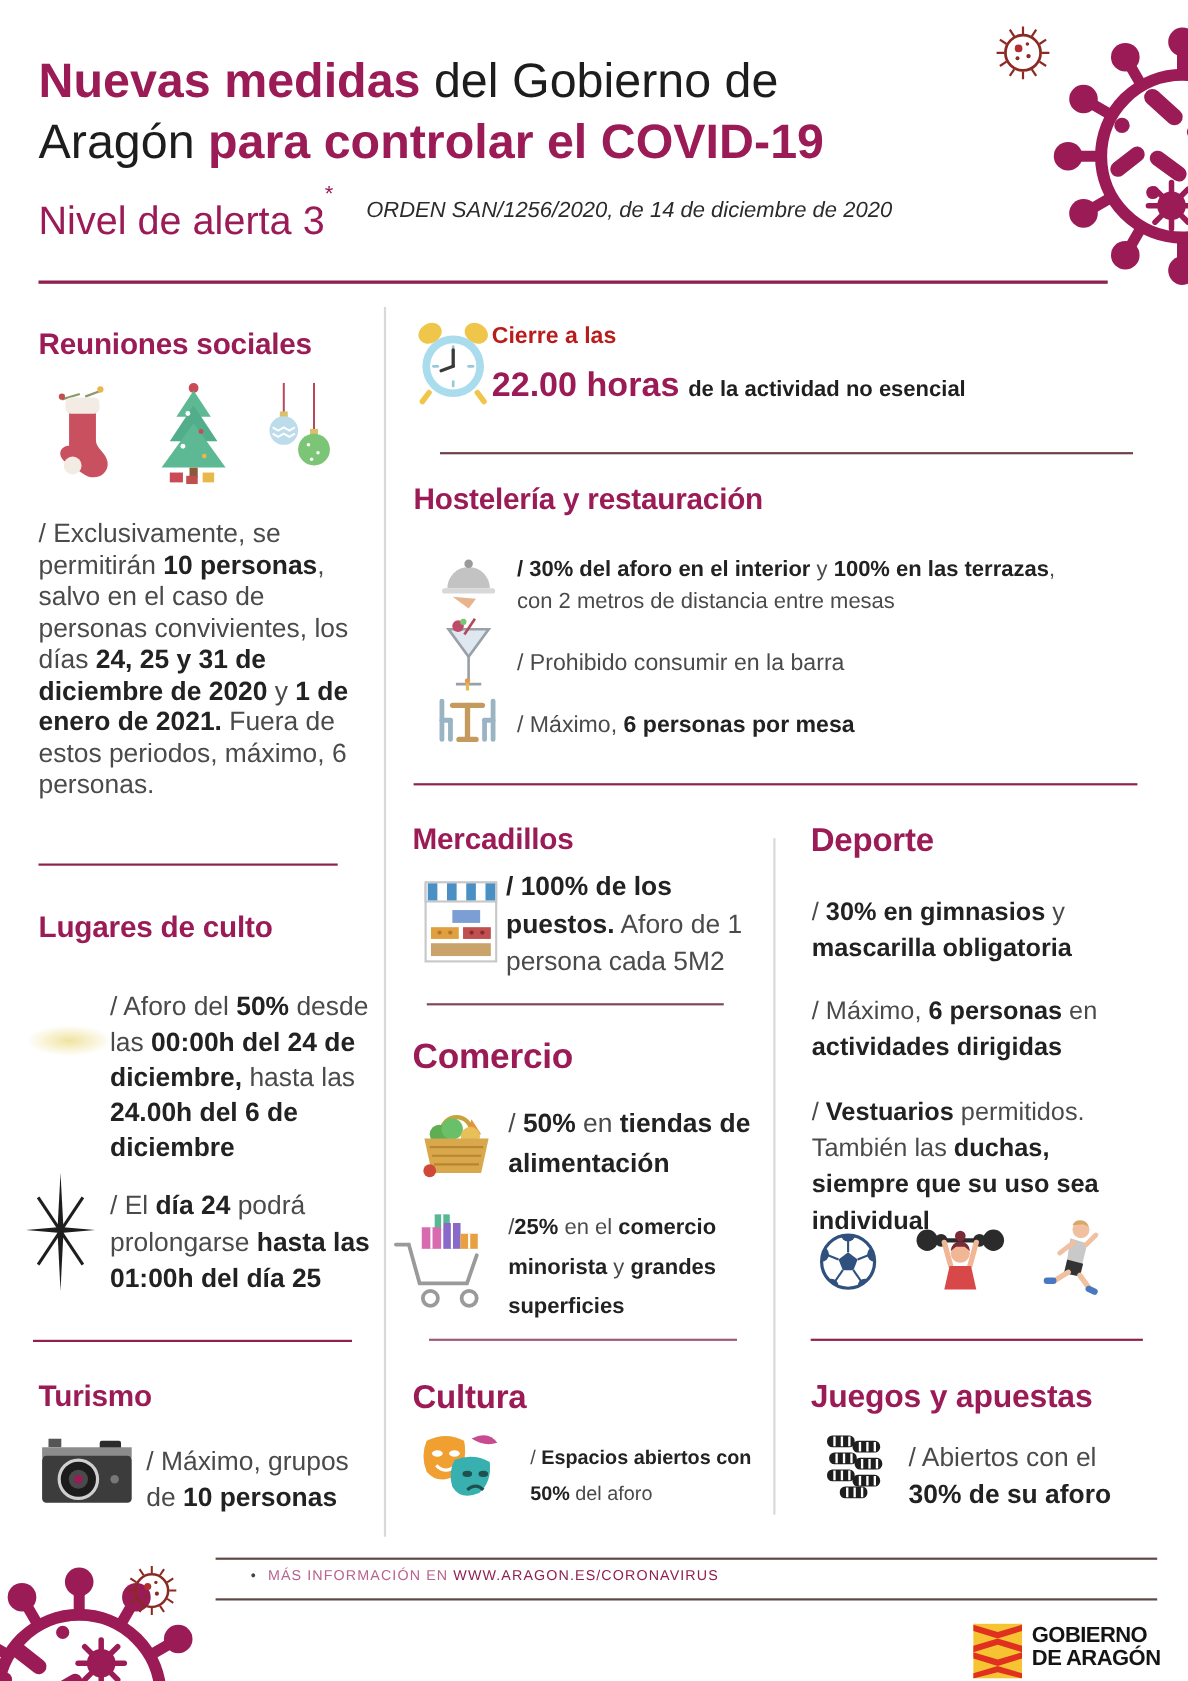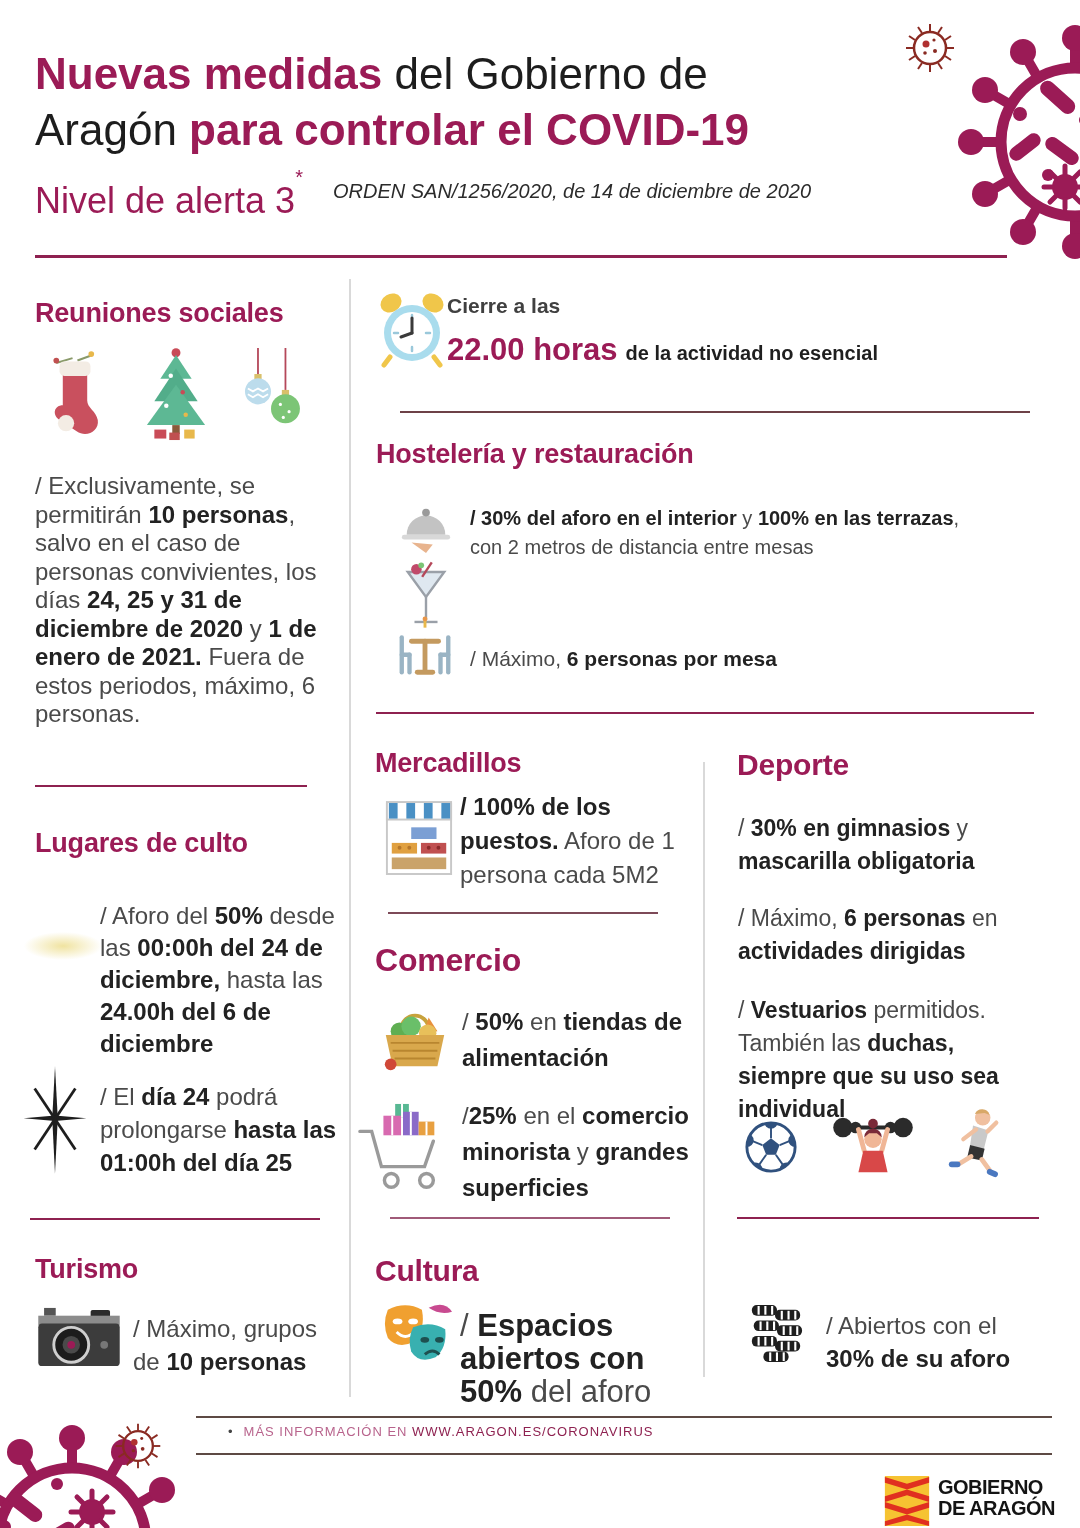--- a/index.html
+++ b/index.html
@@ -11,21 +11,21 @@
   .rt{position:absolute;color:#4a4a4a;font-size:22px;line-height:31px}
   .rt .b{font-weight:700;color:#222}
   .hline{position:absolute;height:2px;background:#8e2150}
   .vline{position:absolute;width:2px;background:#d9d9d9}
   .title{position:absolute;left:35px;top:34px;width:850px;font-size:44px;line-height:56px;color:#1d1d1d;font-weight:400}
   .title .accent{color:#9b1b56;font-weight:700}
   .nivel-row{position:absolute;left:35px;top:168px;display:flex;align-items:flex-start}
   .nivel{font-size:36px;color:#9b1b56;font-weight:400}
   .nivel-sup{font-size:20px;color:#9b1b56;position:relative;top:-14px}
   .orden{font-size:20px;font-style:italic;color:#2b2b2b;margin-left:30px;font-weight:500}
-  .closure-line1{position:absolute;left:447px;top:282px;font-size:21px;font-weight:700;color:#404040}
+  .closure-line1{position:absolute;left:447px;top:282px;font-size:21px;font-weight:700;color:#b91c1c}
   .closure-line2{position:absolute;left:447px;top:320px;white-space:nowrap}
   .closure-time{font-size:31px;font-weight:700;color:#9b1b56}
   .closure-rest{font-size:20px;font-weight:700;color:#1f1f1f;margin-left:8px}
   .footer-info{position:absolute;left:228px;top:1412px;font-size:13px;letter-spacing:1px;color:#b8638c;font-weight:400}
   .footer-info .url{color:#8e2150}
   .logo-text{position:absolute;left:938px;top:1465px;font-size:20px;line-height:21px;font-weight:700;color:#141414;letter-spacing:-0.5px}
 </style>
 </head>
 <body>
 
@@ -257,20 +257,23 @@
 
   <svg class="abs" style="left:402px;top:548px" width="48" height="74" viewBox="0 0 50 76">
     <polygon points="6,12 44,12 25,38" fill="#dfe8f0" stroke="#9aa0a8" stroke-width="2.5"></polygon>
     <line x1="25" y1="38" x2="25" y2="62" stroke="#9aa0a8" stroke-width="2.5"></line>
     <line x1="13" y1="64" x2="37" y2="64" stroke="#9aa0a8" stroke-width="2.5"></line>
     <line x1="31" y1="2" x2="21" y2="17" stroke="#b5485a" stroke-width="2.5"></line>
     <circle cx="15" cy="9" r="5.5" fill="#c04a6a"></circle>
     <circle cx="20" cy="5" r="3" fill="#7cc576"></circle>
   </svg>
 
+  <p class="rt" style="left:470px;top:576px;width:560px;font-size:21px;line-height:29px">
+    <span>/ Prohibido consumir en la barra</span>
+  </p>
 
   <svg class="abs" style="left:394px;top:604px" width="62" height="64" viewBox="0 0 64 66">
     <line x1="32" y1="4" x2="32" y2="12" stroke="#e8b84b" stroke-width="3"></line>
     <circle cx="32" cy="3" r="2.5" fill="#e8974b"></circle>
     <g stroke="#c49a5f" stroke-width="5" stroke-linecap="round">
       <line x1="18" y1="26" x2="46" y2="26"></line>
       <line x1="32" y1="26" x2="32" y2="56"></line>
       <line x1="24" y1="58" x2="40" y2="58"></line>
     </g>
     <g stroke="#9ab4c4" stroke-width="4.5" stroke-linecap="round" fill="none">
@@ -346,21 +349,21 @@
         <line x1="72" y1="22" x2="72" y2="36"></line>
         <line x1="47" y1="4" x2="47" y2="18"></line>
       </g>
     <g stroke="#9a9a9a" stroke-width="3.5" fill="none" stroke-linecap="round">
       <path d="M4 32 h12 l10 36 h44 l9 -26"></path>
     </g>
     <circle cx="36" cy="82" r="7" fill="none" stroke="#9a9a9a" stroke-width="3.5"></circle>
     <circle cx="72" cy="82" r="7" fill="none" stroke="#9a9a9a" stroke-width="3.5"></circle>
   </svg>
 
-  <p class="rt" style="left:462px;top:1086px;width:255px;font-size:24px;line-height:36px">
+  <p class="rt" style="left:462px;top:1086px;width:255px;font-size:20px;line-height:36px">
     <span>/</span><span class="b">25%</span><span> en el </span><span class="b">comercio minorista</span><span> y </span><span class="b">grandes superficies</span>
   </p>
 
   <h2 class="sec-title" style="left:737px;top:736px;font-size:30px">Deporte</h2>
 
   <p class="rt" style="left:738px;top:800px;width:300px;font-size:23px;line-height:33px">
     <span>/ </span><span class="b">30% en gimnasios</span><span> y </span><span class="b">mascarilla obligatoria</span>
   </p>
 
   <p class="rt" style="left:738px;top:890px;width:300px;font-size:23px;line-height:33px">
@@ -437,24 +440,25 @@
     <path d="M8 10 q18 -9 35 0 q4 20 -8 33 q-17 8 -27 -4 q-6 -15 0 -29 z" fill="#f0a030"></path>
     <ellipse cx="18" cy="22" rx="5" ry="3" fill="#fff"></ellipse>
       <ellipse cx="34" cy="22" rx="5" ry="3" fill="#fff"></ellipse>
     <path d="M17 33 q9 9 18 0" stroke="#fff" stroke-width="3" fill="none"></path>
     <path d="M34 28 q18 -7 33 2 q2 19 -10 29 q-17 7 -25 -6 q-4 -13 2 -25 z" fill="#38b0b0"></path>
     <ellipse cx="46" cy="41" rx="4.5" ry="3" fill="#1e5050"></ellipse>
       <ellipse cx="61" cy="41" rx="4.5" ry="3" fill="#1e5050"></ellipse>
     <path d="M46 56 q8 -7 15 0" stroke="#1e5050" stroke-width="3" fill="none"></path>
   </svg>
 
-  <p class="rt" style="left:460px;top:1297px;width:235px;font-size:31px;line-height:33px">
+  <p class="rt" style="left:482px;top:1297px;width:235px;font-size:18px;line-height:33px">
     <span>/ </span><span class="b">Espacios abiertos con 50%</span><span> del aforo</span>
   </p>
 
+  <h2 class="sec-title" style="left:737px;top:1242px;font-size:29px">Juegos y apuestas</h2>
 
   <svg class="abs" style="left:748px;top:1290px" width="56" height="64" viewBox="0 0 58 66">
     <g>
       <rect x="4" y="3" width="26" height="11" rx="5" fill="#1e1e1e"></rect>
       <rect x="28" y="8" width="26" height="11" rx="5" fill="#1e1e1e"></rect>
       <rect x="6" y="19" width="26" height="11" rx="5" fill="#1e1e1e"></rect>
       <rect x="30" y="24" width="26" height="11" rx="5" fill="#1e1e1e"></rect>
       <rect x="4" y="35" width="26" height="11" rx="5" fill="#1e1e1e"></rect>
       <rect x="28" y="40" width="26" height="11" rx="5" fill="#1e1e1e"></rect>
       <rect x="16" y="51" width="26" height="11" rx="5" fill="#1e1e1e"></rect>

